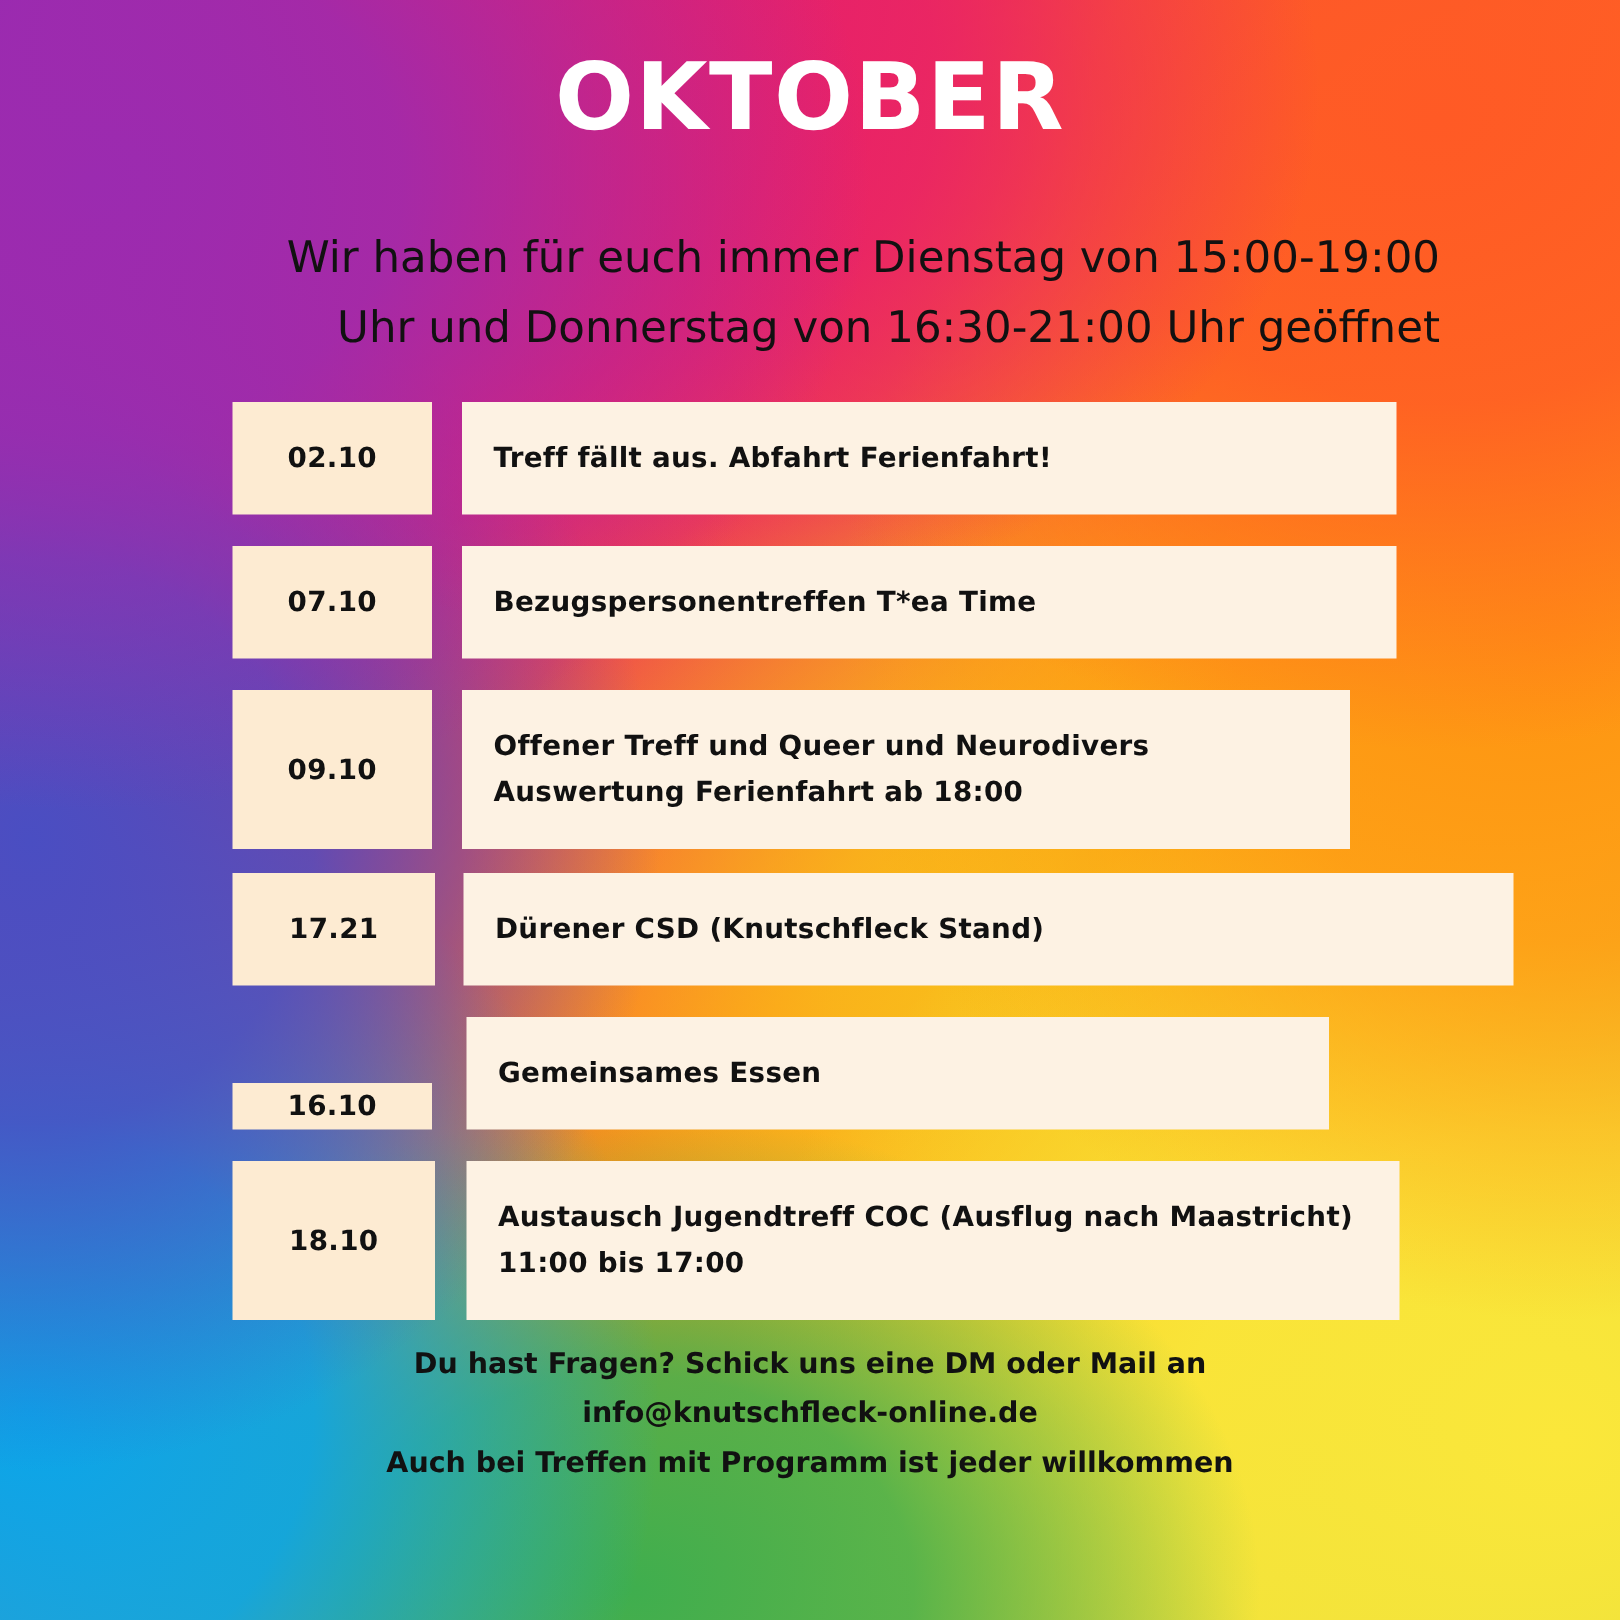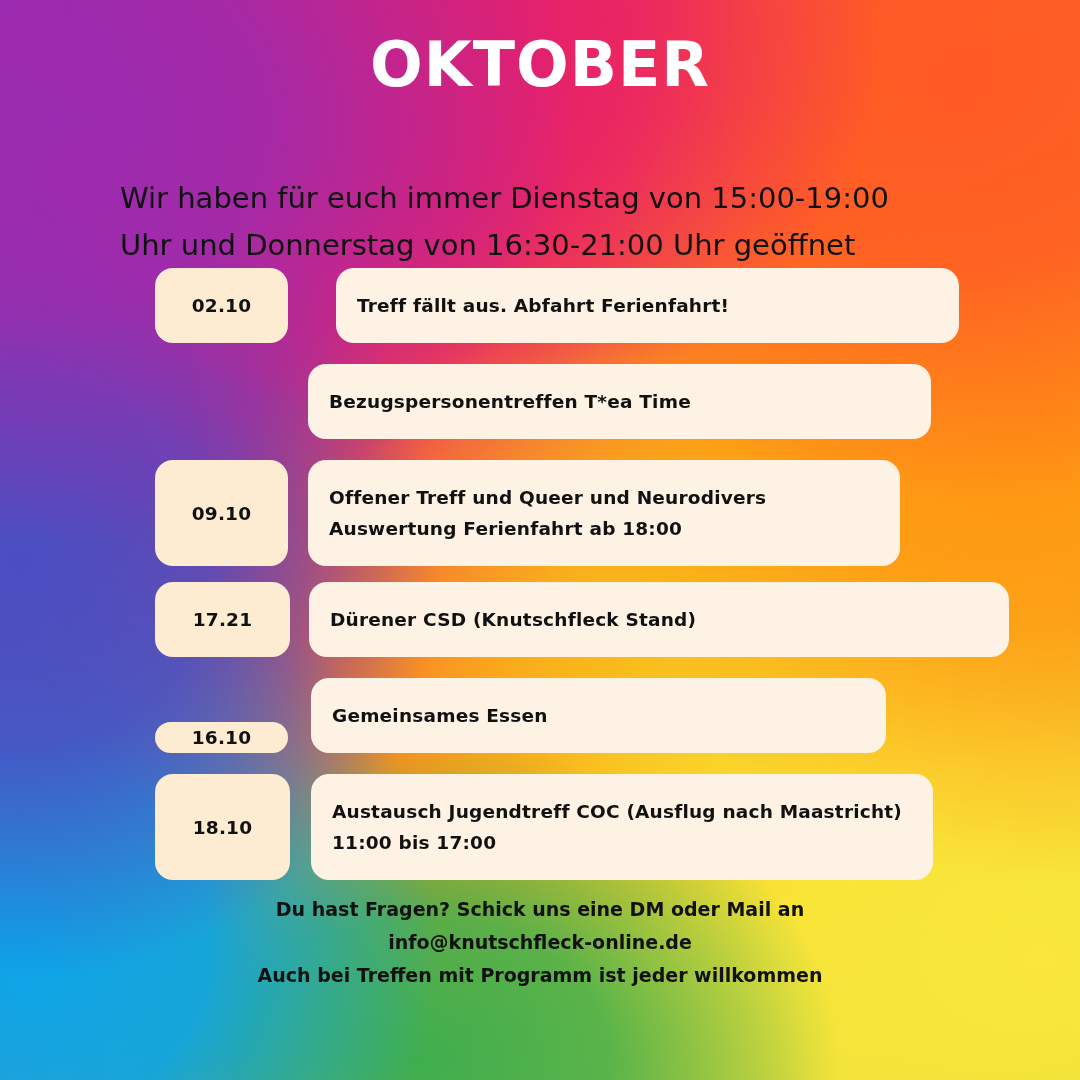--- a/index.html
+++ b/index.html
@@ -25,30 +25,29 @@
     }
 
     .title {
       position: absolute; left: 0; right: 0; top: 30px;
       text-align: center; color: #ffffff;
       font-family: "DejaVu Sans", sans-serif; font-weight: bold;
       font-size: 62px; letter-spacing: 1px; line-height: 70px;
     }
     .hours {
       position: absolute; left: 120px; right: 120px; top: 148px;
-      text-align: left; color: #111111;
+      text-align: right; color: #111111;
       font-family: "DejaVu Sans", sans-serif; font-size: 29px; line-height: 47px;
       font-weight: normal;
-      margin-top: 27px;
     }
     .row { position: absolute; left: 0; width: 1080px; }
     .date-box, .event-box {
       position: absolute; top: 0; bottom: 0; display: flex; align-items: center;
       color: #111111; font-family: "DejaVu Sans", sans-serif; font-weight: bold;
-      font-size: 18.5px; letter-spacing: 0.2px; border-radius: 18px;
+      font-size: 18.5px; letter-spacing: 0.2px;
     }
     .date-box { background: #fdebd2; justify-content: center; }
     .event-box { background: #fdf2e3; padding-left: 21px; box-sizing: border-box; }
     .event-box .lines { line-height: 31px; }
     .event-box .lines span { display: block; }
 
     .footer {
       position: absolute; left: 0; right: 0; top: 893px;
       text-align: center; color: #111111;
       font-family: "DejaVu Sans", sans-serif; font-weight: bold;
@@ -66,28 +65,29 @@
 <h1 class="title" style="margin:0;">OKTOBER</h1>
 
 <div class="hours">
   <div>Wir haben für euch immer Dienstag von 15:00-19:00</div>
   <div>Uhr und Donnerstag von 16:30-21:00 Uhr geöffnet</div>
 </div>
 
 <div>
   <div class="row" style="top:268px;height:75px;">
     <div class="date-box" style="left:155px;width:133px;">02.10</div>
-    <div class="event-box" style="left:308px;width:623px;margin-left:28px;">
+    <div class="event-box" style="left:308px;width:623px;">
       <div class="lines">
           <span>Treff fällt aus. Abfahrt Ferienfahrt!</span>
         </div>
     </div>
   </div>
 
   <div class="row" style="top:364px;height:75px;">
+    <div class="date-box" style="left:155px;width:133px;">07.10</div>
     <div class="event-box" style="left:308px;width:623px;">
       <div class="lines">
           <span>Bezugspersonentreffen T*ea Time</span>
         </div>
     </div>
   </div>
 
   <div class="row" style="top:460px;height:106px;">
     <div class="date-box" style="left:155px;width:133px;">09.10</div>
     <div class="event-box" style="left:308px;width:592px;">

